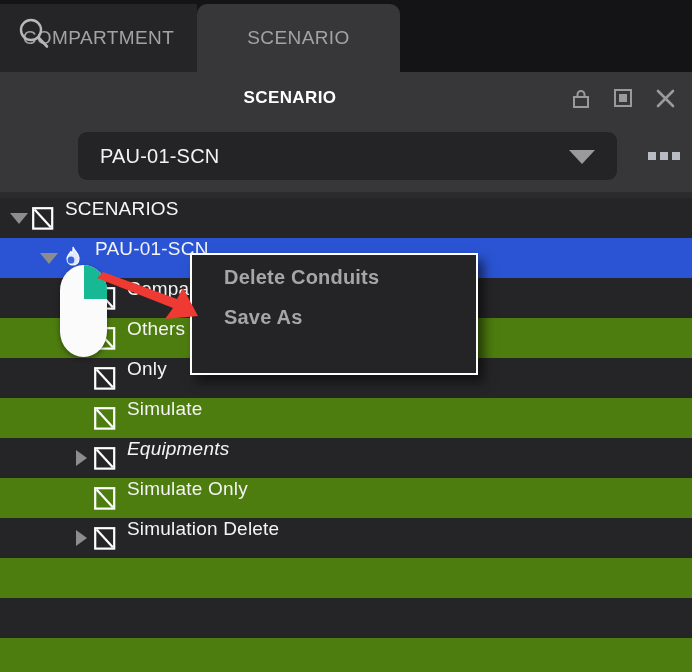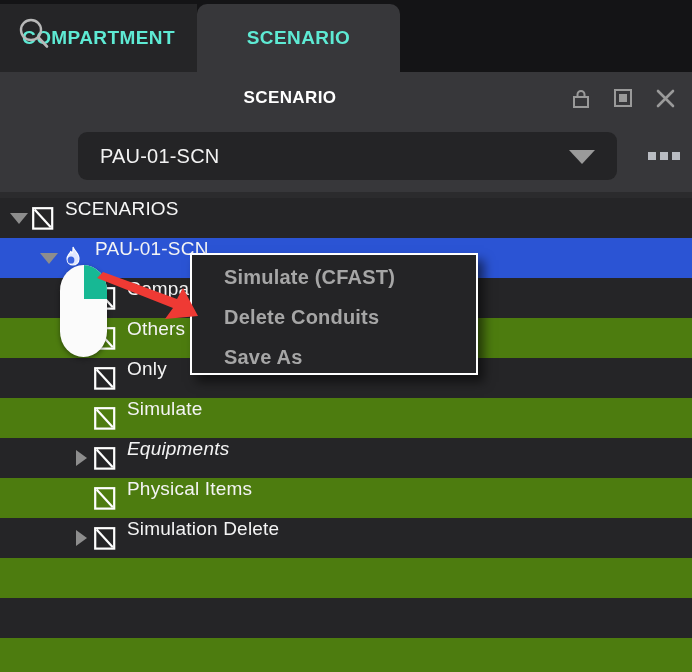--- a/index.html
+++ b/index.html
@@ -9,21 +9,21 @@
     font-family:"Liberation Sans", sans-serif;
     -webkit-font-smoothing:antialiased;
   }
   .app{position:relative;width:692px;height:672px;background:#2b2b2d;}
 
   
   .tabbar{position:absolute;left:0;top:0;width:692px;height:72px;background:#141416;}
   .tab{
     position:absolute;top:4px;height:68px;
     display:flex;align-items:center;justify-content:center;
-    color:#5eead4;font-size:19px;font-weight:bold;letter-spacing:.4px;
+    color:#a3a3a3;font-size:19px;font-weight:normal;letter-spacing:.4px;
     box-sizing:border-box;
   }
   .tab.inactive{left:0;width:197px;background:#252527;border-radius:0 0 0 0;}
   .tab.active{left:197px;width:203px;background:#37373a;border-radius:10px 10px 0 0;}
 
   
   .panel-header{
     position:absolute;left:0;top:72px;width:692px;height:52px;background:#37373a;
   }
   .panel-title{
@@ -236,21 +236,21 @@
       </div>
       <div class="row light">
         <div class="row-inner" style="left: 70px;">
           <div class="exp"></div>
           <div class="ficon">
             <svg width="24" height="25" viewBox="0 0 24 25">
               <rect x="2.2" y="2.2" width="19" height="20.4" fill="none" stroke="#ffffff" stroke-width="2.2"></rect>
               <path d="M3.6 3.6 L19.8 21.2" stroke="#ffffff" stroke-width="2.2"></path>
             </svg>
           </div>
-          <span class="label">Physical Items</span>
+          <span class="label">Simulate Only</span>
         </div>
       </div>
       <div class="row dark">
         <div class="row-inner" style="left: 70px;">
           <div class="exp">
             <span class="tri-right"></span>
           </div>
           <div class="ficon">
             <svg width="24" height="25" viewBox="0 0 24 25">
               <rect x="2.2" y="2.2" width="19" height="20.4" fill="none" stroke="#ffffff" stroke-width="2.2"></rect>
@@ -259,23 +259,20 @@
           </div>
           <span class="label">Simulation Delete</span>
         </div>
       </div>
       <div class="row light"></div>
       <div class="row dark"></div>
       <div class="row light"></div>
     </div>
 
   <div class="ctxmenu">
-    <div class="ctxitem">
-      <span>Simulate (CFAST)</span>
-    </div>
     <div class="ctxitem">
       <span>Delete Conduits</span>
     </div>
     <div class="ctxitem">
       <span>Save As</span>
     </div>
   </div>
 
   <div class="mouse">
     <div class="mouse-accent"></div>

